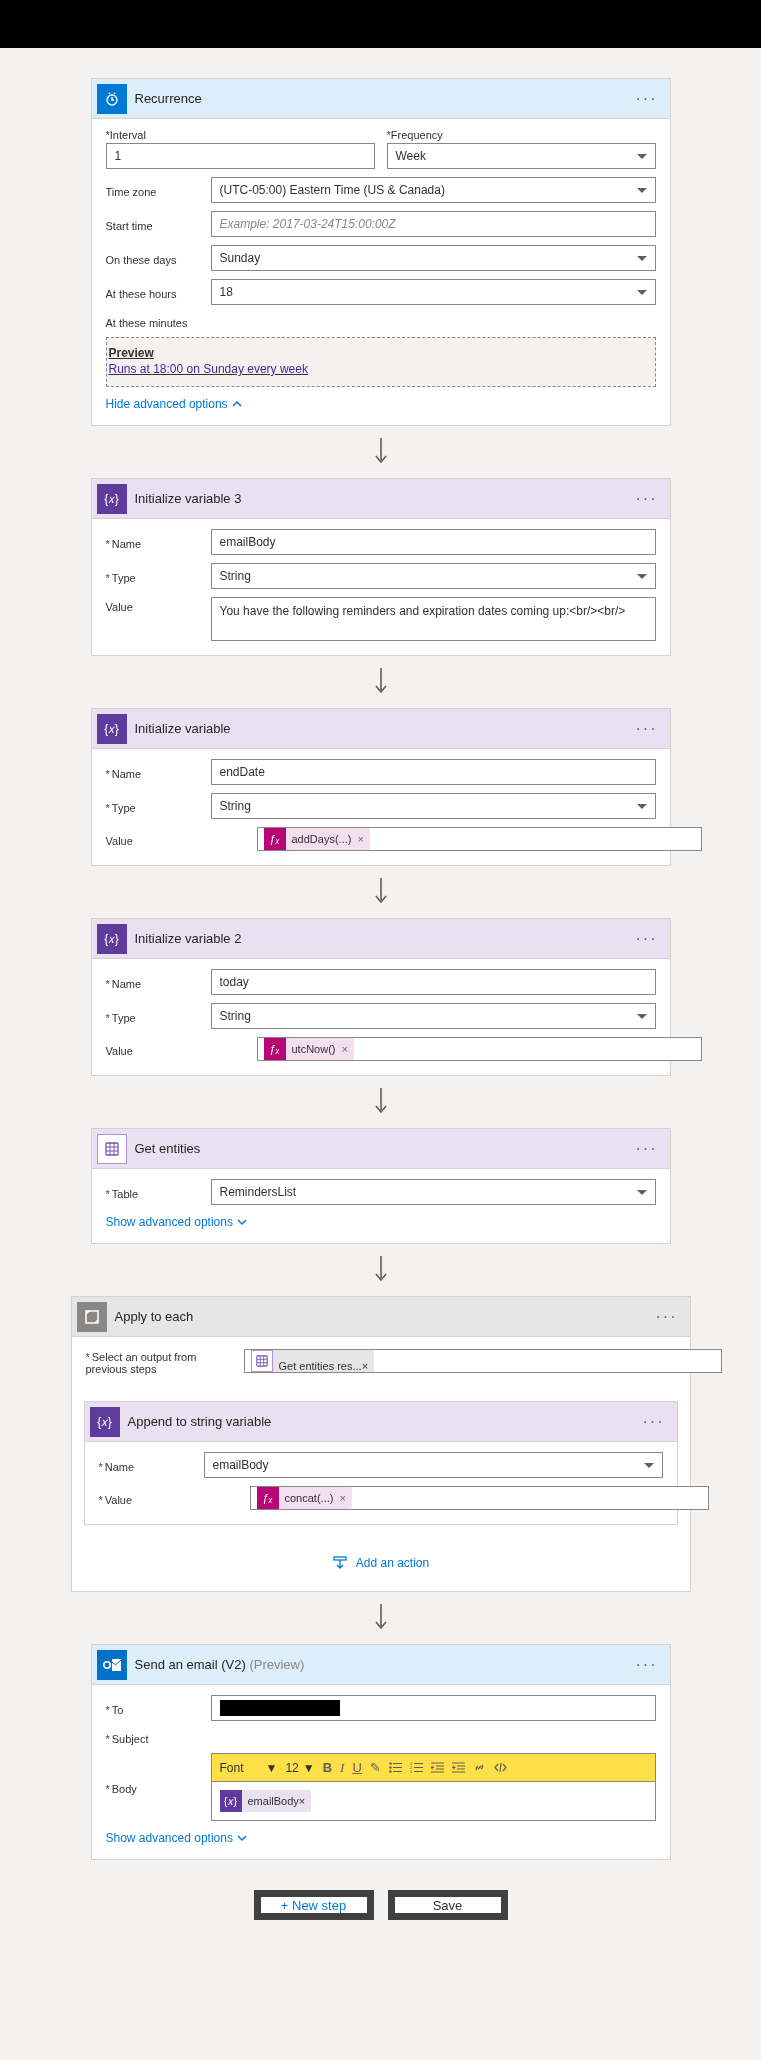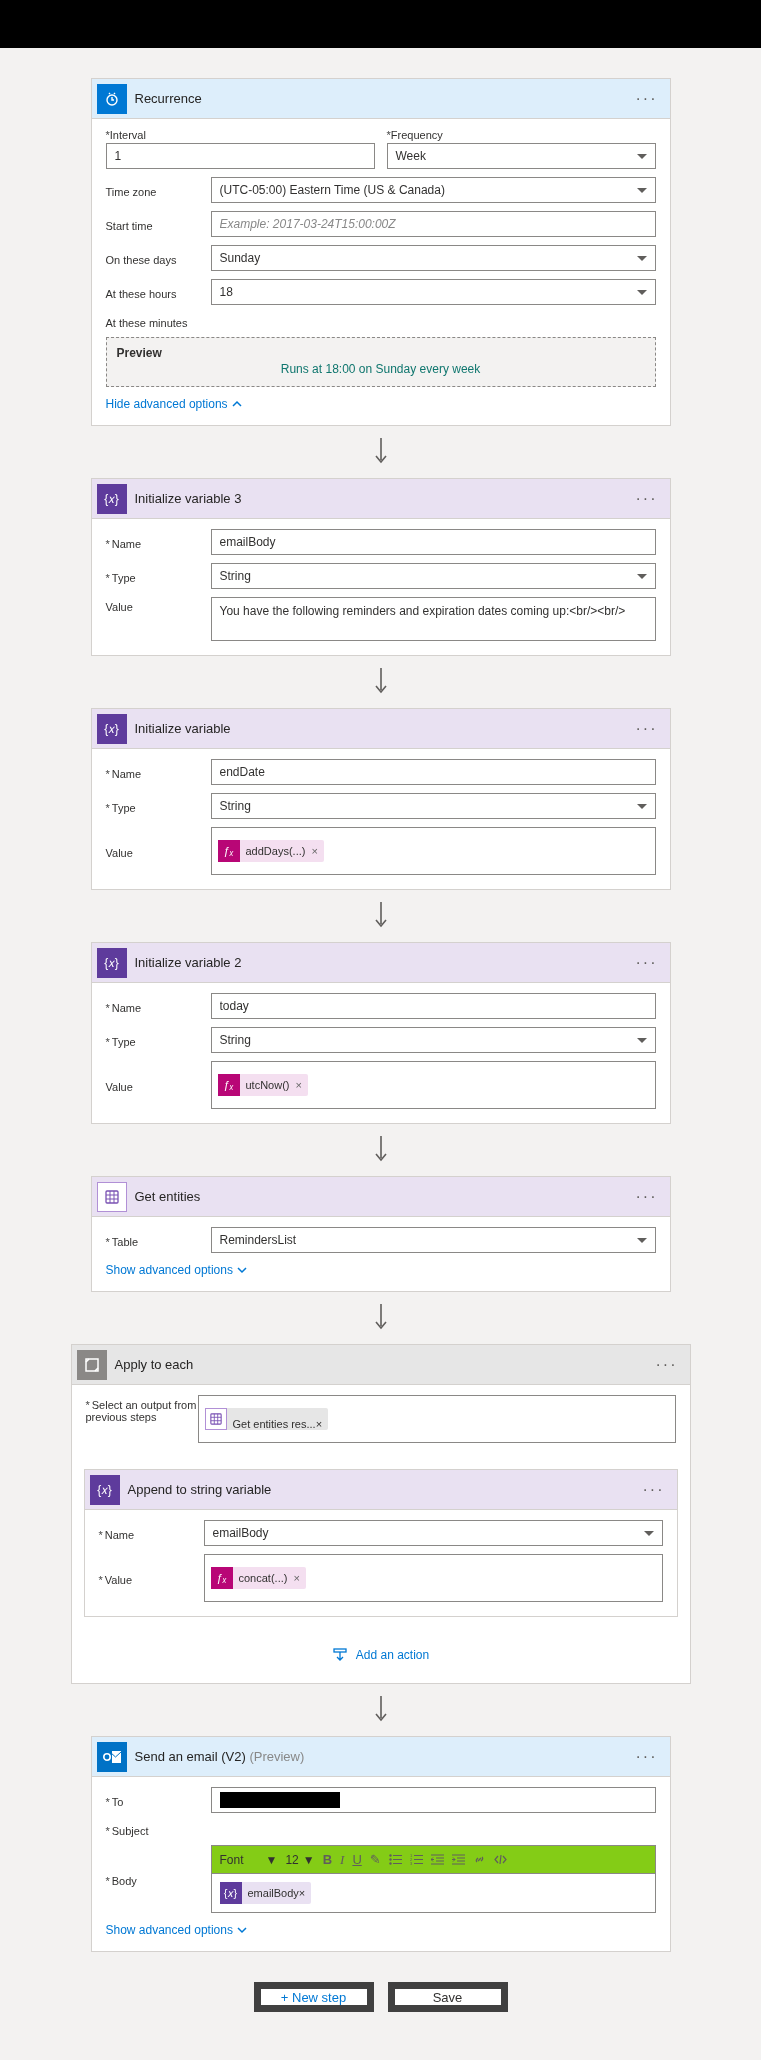--- a/index.html
+++ b/index.html
@@ -60,24 +60,24 @@
     border:none; outline:none; width:100%; font-size:12px; padding:0;
     background:transparent; color:#323130;
   }
   .control input::placeholder { color:#888; font-style:italic; }
   .chevron {
     width:0;height:0;border-left:5px solid transparent;border-right:5px solid transparent;
     border-top:5px solid #605e5c; margin-left:6px; flex-shrink:0;
   }
   .preview-box {
     border:1px dashed #8a8886; background:#f3f2f1;
-    padding:8px 10px 10px 10px; margin-top:6px;
+    padding:8px 10px 10px 2px; margin-top:6px;text-decoration:underline;
   }
   .preview-box .ptitle { font-weight:600; font-size:12px; margin-bottom:2px;}
-  .preview-box .ptext { font-size:12px; color:#0f766e;text-align:center;}
+  .preview-box .ptext { font-size:12px; color:#4c1d95;}
   .link-row { color:#0078d4; font-size:12px; display:flex; align-items:center; gap:4px; cursor:pointer; margin-top:10px;}
   .arrow-down-connector {
     display:flex; justify-content:center; margin:12px 0;
   }
   .arrow-down-connector svg { display:block; }
   .textarea-control {
     width:100%; border:1px solid #8a8886; background:#fff;
     min-height:44px; padding:6px 8px; font-size:12px; color:#323130;
   }
   .fx-chip {
@@ -102,30 +102,30 @@
   }
   .entity-chip {
     display:inline-flex; align-items:flex-end; background:#e6e6e6;
     border-radius:2px; height:22px; padding-right:6px; font-size:11px;
   }
   .entity-chip .ent-icon {
     width:22px;height:22px;background:#fff;border:1px solid #b190d6;color:#7a52b3;
     display:flex;align-items:center;justify-content:center;
     font-size:12px;margin-right:6px;
   }
-  .chip-holder .control { height:48px; padding:3px 6px;}
+  .chip-holder .control { height:24px; padding:3px 6px;margin-left:46px;}
   .nested-card { margin:12px; }
   .add-action {
     display:flex;align-items:center;justify-content:center;gap:8px;
     color:#0078d4;font-size:12px;margin:30px 0 20px 0;cursor:pointer;
   }
   .richtoolbar {
     border:1px solid #8a8886; border-bottom:none;
     display:flex; align-items:center; gap:8px;
-    height:28px; padding:0 8px; background:#84cc16;
+    height:28px; padding:0 8px; background:#fde047;
   }
   .rt-sel { display:flex;align-items:center;gap:4px; }
   .rt-btn { color:#605e5c; cursor:pointer; font-size:13px; display:flex;align-items:center;}
   .richbody {
     border:1px solid #8a8886; padding:8px; min-height:40px; background:#fff;
   }
   .btn-row { display:flex;justify-content:center;gap:14px;margin-top:30px;}
   .btn {
     width:120px;height:30px;border:7px solid #404040;background:#fff;
     display:flex;align-items:center;justify-content:center;

